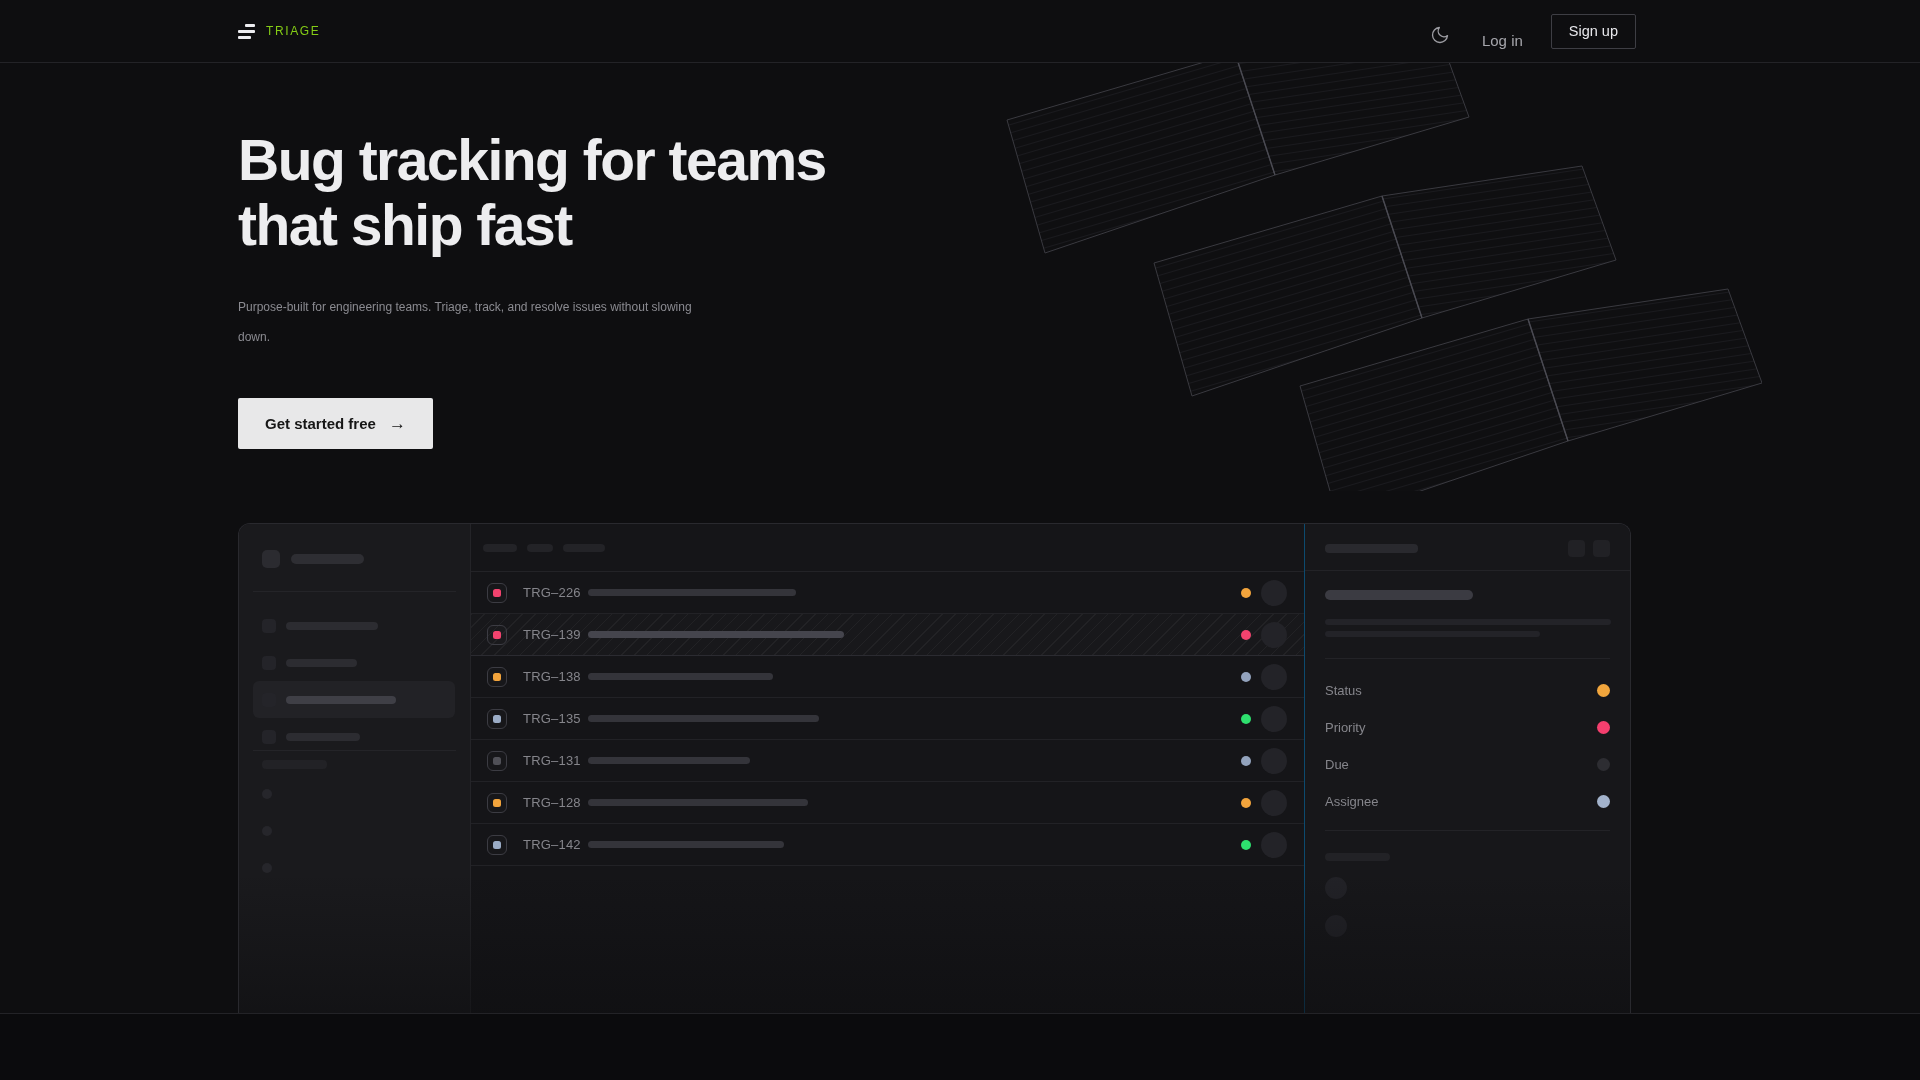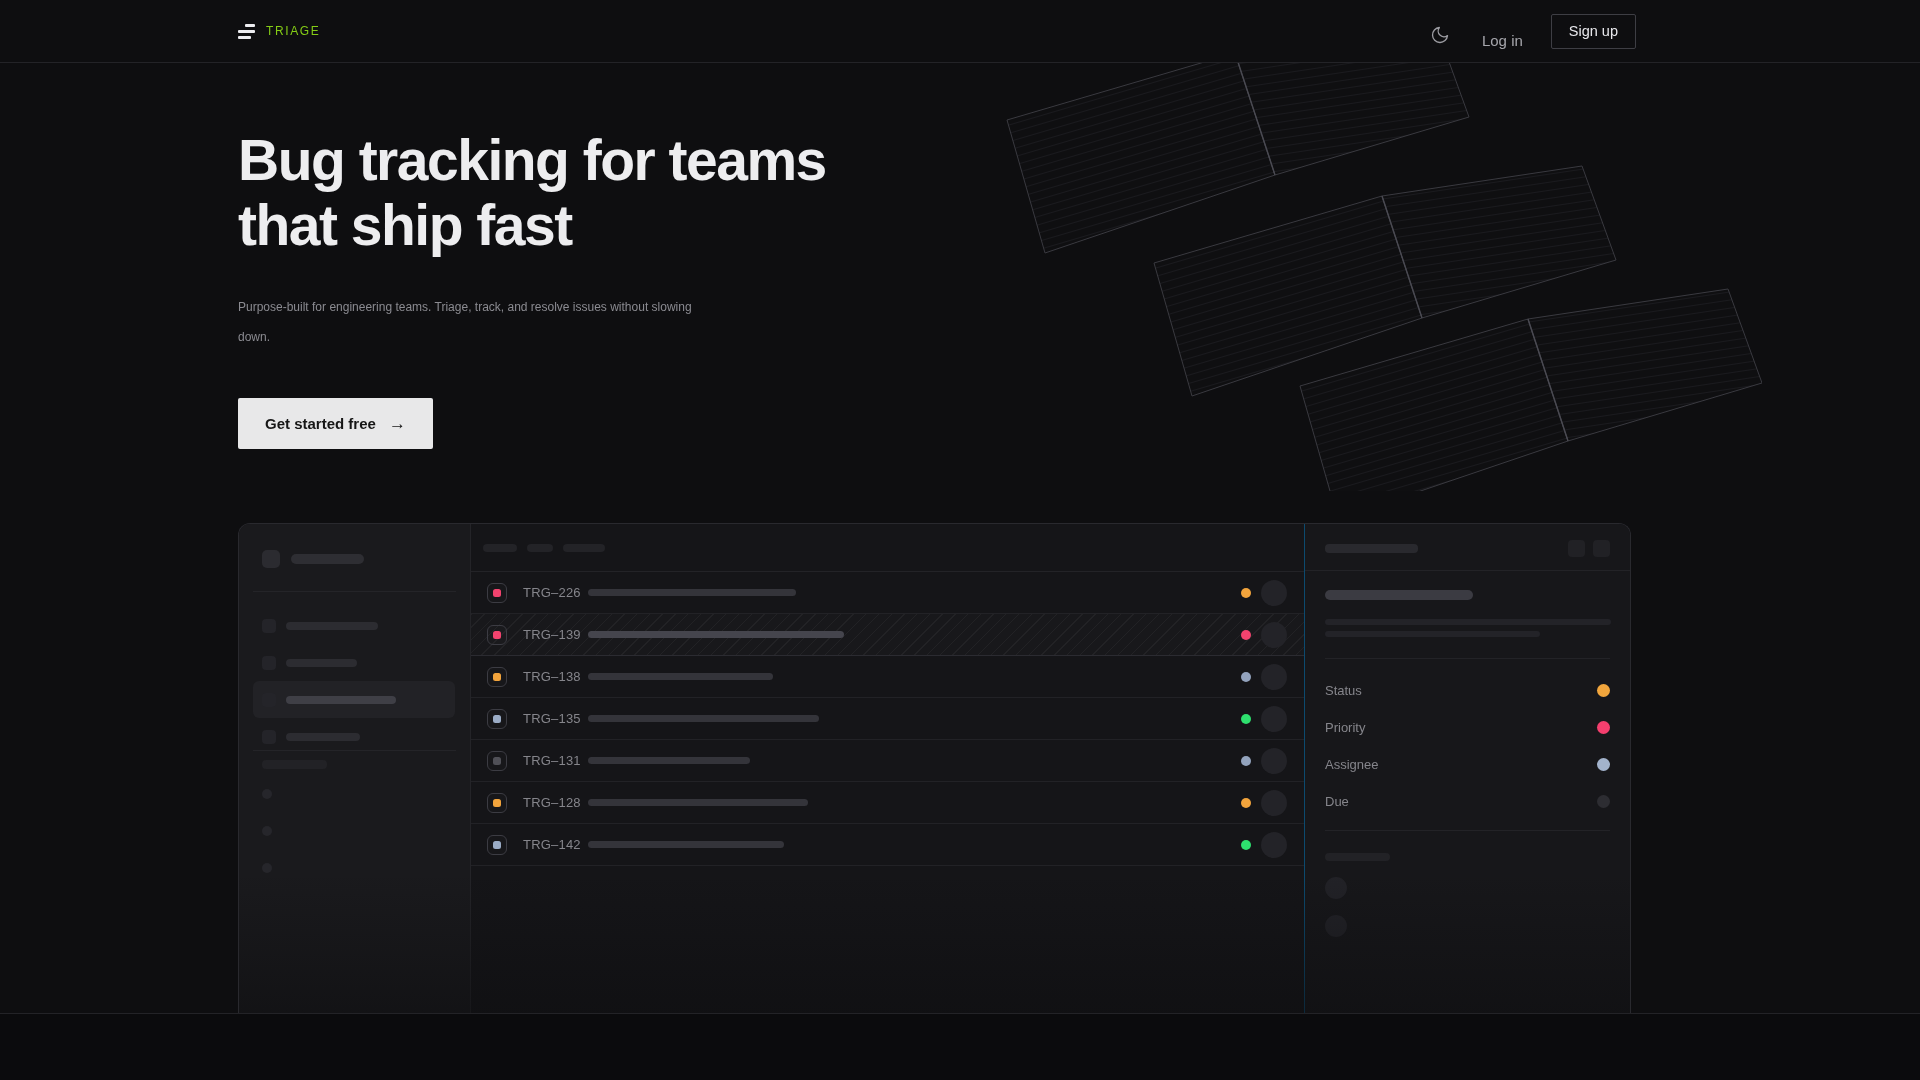--- a/index.html
+++ b/index.html
@@ -284,27 +284,27 @@
             <span class="field-label">Status</span>
             <span class="field-dot" style="--c: #f2a63d;"></span>
           </div>
 
           <div class="field-row">
             <span class="field-label">Priority</span>
             <span class="field-dot" style="--c: #f43f6e;"></span>
           </div>
 
           <div class="field-row">
+            <span class="field-label">Due</span>
+            <span class="field-dot" style="--c: #2d2d32;"></span>
+          </div>
+
+          <div class="field-row">
             <span class="field-label">Assignee</span>
             <span class="field-dot" style="--c: #a3b3cc;"></span>
-          </div>
-
-          <div class="field-row">
-            <span class="field-label">Due</span>
-            <span class="field-dot" style="--c: #2d2d32;"></span>
           </div>
         </div>
       <div class="dt-div" style="top:306px;left:20px;right:20px"></div>
       <div class="dt-pill"></div>
       <div class="dt-circle" style="top:353px"></div>
       <div class="dt-circle" style="top:391px"></div>
     </div>
 
     <div class="card-fade"></div>
   </div>

